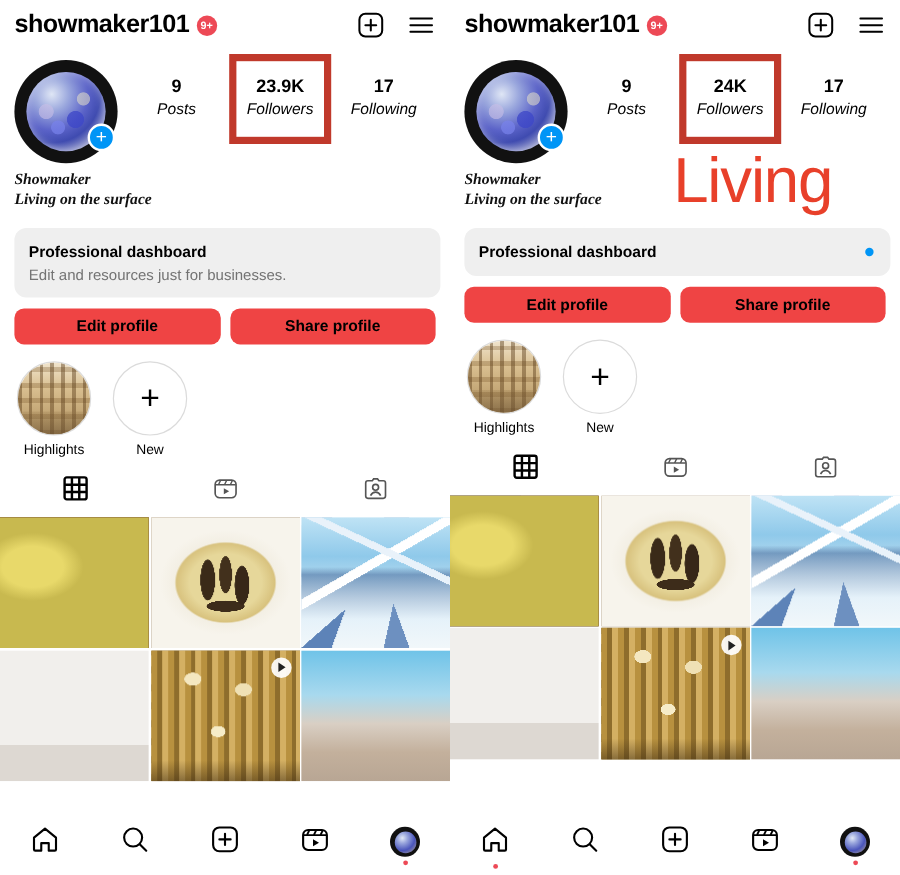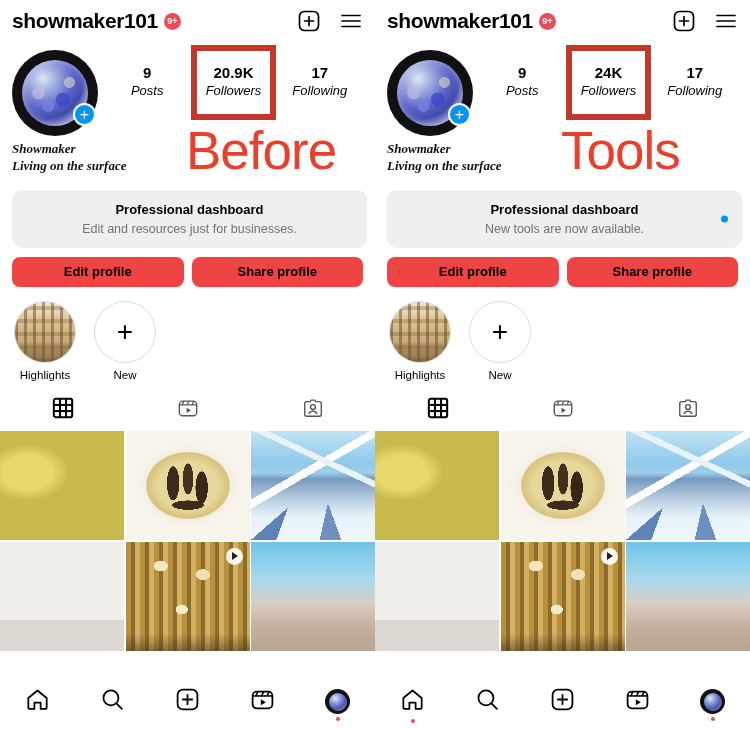--- a/index.html
+++ b/index.html
@@ -75,21 +75,21 @@
   
   .ba-label {
     position: absolute; top: 124px; left: 186px;
     font-size: 53px; font-weight: 400; color: #E8402A;
     line-height: 1; letter-spacing: -1px; z-index: 5; pointer-events: none;
   }
 
   
   .dash {
     margin: 16px 8px 0 12px; background: #EFEFEF; border-radius: 10px;
-    padding: 10px 12px; position: relative; text-align: center;
+    padding: 10px 12px; position: relative;
   }
   .dash-title { font-size: 13px; font-weight: 700; color: #000; line-height: 1.5; }
   .dash-sub { font-size: 12.5px; color: #737373; line-height: 1.45; }
   .dash-dot {
     position: absolute; right: 14px; top: 50%; transform: translateY(-50%);
     width: 7px; height: 7px; border-radius: 50%; background: #0095F6;
   }
 
   
   .actions { display: flex; gap: 8px; margin: 9px 12px 0 12px; }
@@ -277,34 +277,33 @@
             <div class="avatar-inner"></div>
           </div>
           <div class="plus-badge">+</div>
         </div>
         <div class="stats">
           <div class="stat">
             <div class="stat-num">9</div>
             <div class="stat-label">Posts</div>
           </div>
           <div class="stat highlight">
-            <div class="stat-num">20.9K</div>
+            <div class="stat-num">23.9K</div>
             <div class="stat-label">Followers</div>
           </div>
           <div class="stat">
             <div class="stat-num">17</div>
             <div class="stat-label">Following</div>
           </div>
         </div>
       </div>
       <div class="bio">
         <div>Showmaker</div>
         <div>Living on the surface</div>
       </div>
-      <div class="ba-label">Before</div>
       <div class="dash">
         <div class="dash-title">Professional dashboard</div>
         <div class="dash-sub">Edit and resources just for businesses.</div>
       </div>
       <div class="actions">
         <button class="act-btn">Edit profile</button>
         <button class="act-btn">Share profile</button>
       </div>
       <div class="highlights">
         <div class="hl">
@@ -443,24 +442,23 @@
           <div class="stat">
             <div class="stat-num">17</div>
             <div class="stat-label">Following</div>
           </div>
         </div>
       </div>
       <div class="bio">
         <div>Showmaker</div>
         <div>Living on the surface</div>
       </div>
-      <div class="ba-label">Tools</div>
+      <div class="ba-label">Living</div>
       <div class="dash">
         <div class="dash-title">Professional dashboard</div>
-        <div class="dash-sub">New tools are now available.</div>
         <span class="dash-dot"></span>
       </div>
       <div class="actions">
         <button class="act-btn">Edit profile</button>
         <button class="act-btn">Share profile</button>
       </div>
       <div class="highlights">
         <div class="hl">
           <div class="hl-circ">
             <div class="hl-img"></div>

